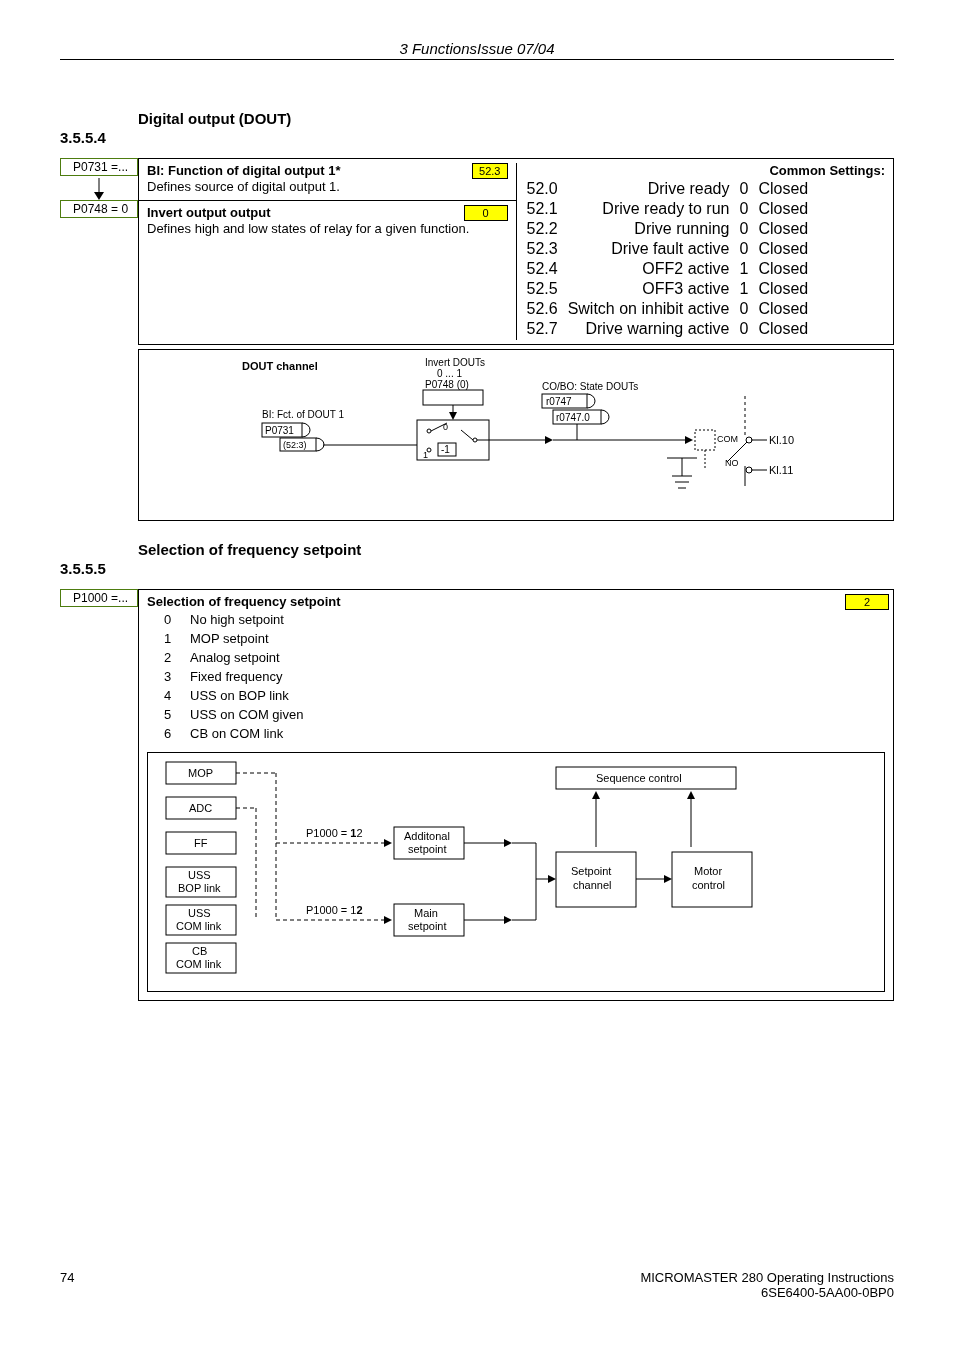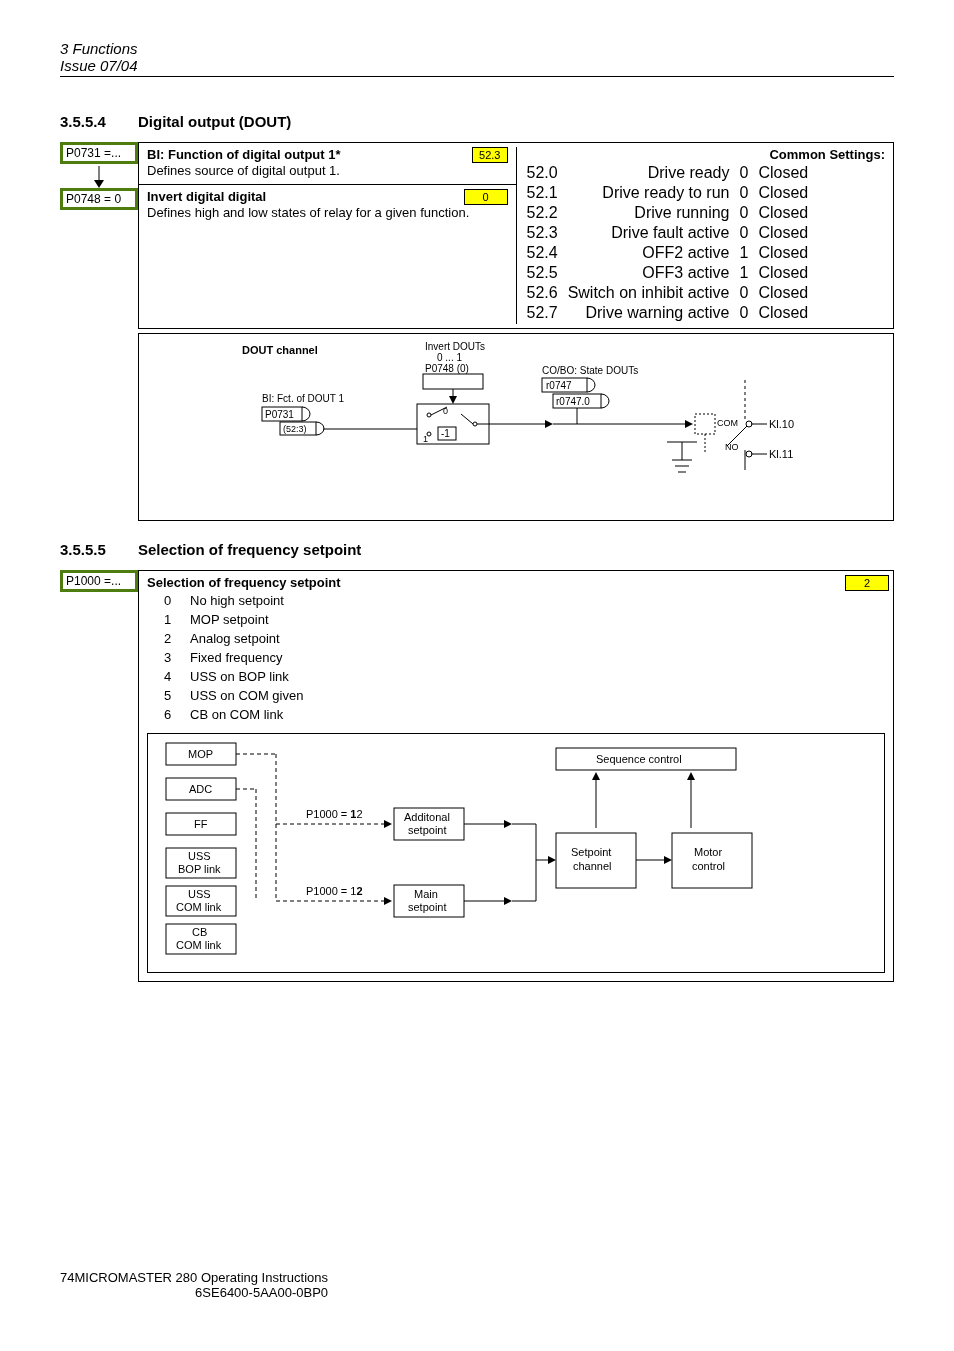--- a/index.html
+++ b/index.html
@@ -11,47 +11,46 @@
     font-size: 13px;
     width: 954px;
   }
   .page {
     padding: 40px 60px 0 60px;
     position: relative;
     height: 1280px;
   }
   .header {
     display: flex;
-    justify-content: space-between;
+    justify-content: center;
     font-style: italic;
     font-size: 15px;
     border-bottom: 1.5px solid #000;
     padding-bottom: 2px;
-    margin-bottom: 36px;
-    flex-direction: column;
+    margin-bottom: 50px;
   }
   .heading {
     display: flex;
     margin-bottom: 12px;
     font-weight: bold;
     font-size: 15px;
   }
-  .heading-num { width: 78px; }
+  .heading-num { width: 78px; margin-top: 19px; }
   .columns {
     display: flex;
     align-items: flex-start;
   }
   .refcol {
     width: 78px;
     flex-shrink: 0;
   }
   .refbox {
-    border: 3px solid #4d7c0f;
+    border: 1px solid #4d7c0f;
     font-size: 12px;
-    padding: 1px 3px;
+    padding: 1px 12px;
     margin-bottom: 2px;
     white-space: nowrap;
   }
   .arrow-down {
     text-align: center;
     line-height: 8px;
   }
   .maincol { flex: 1; }
   .box {
     border: 1px solid #000;
@@ -65,30 +64,31 @@
     background: #ffff00;
     border: 1px solid #000;
     font-size: 11px;
     padding: 0 6px;
     line-height: 14px;
     text-align:center;
   }
   .settings-table td { padding: 0 8px 0 0; font-size: 16px; }
   .doutchannel {
     border: 1px solid #000;
-    padding: 8px 8px 28px 8px;
+    padding: 8px 8px 12px 8px;
     height: 150px;
   }
   .svgwrap svg { display:block; }
   .footer {
     position: absolute;
     bottom: 20px;
     left: 60px;
     right: 60px;
     display: flex;
+    justify-content: space-between;
     font-size: 13px;
   }
   .footer-right { text-align: right; }
 </style>
 </head>
 <body>
 
 <div class="page">
 
   <div class="header">
@@ -117,21 +117,21 @@
         <div class="twohalf">
           <div class="lefthalf">
             <div style="display:flex; justify-content:space-between; align-items:flex-start;">
               <b>BI: Function of digital output 1*</b>
               <span class="tag-yellow">52.3</span>
             </div>
             <div>Defines source of digital output 1.</div>
             <div style="height:6px;"></div>
             <div style="border-top:1px solid #000; margin:0 -8px; padding:4px 8px 0 8px; position:relative;">
               <div style="display:flex; justify-content:space-between; align-items:flex-start;">
-                <b>Invert digital digital</b>
+                <b>Invert output output</b>
                 <span class="tag-yellow" style="min-width:30px;">0</span>
               </div>
               <div>Defines high and low states of relay for a given function.</div>
             </div>
           </div>
           <div class="righthalf" style="border-left:1px solid #000;text-align:right;">
             <b>Common Settings:</b>
             <table class="settings-table">
               <tbody>
                   <tr>

